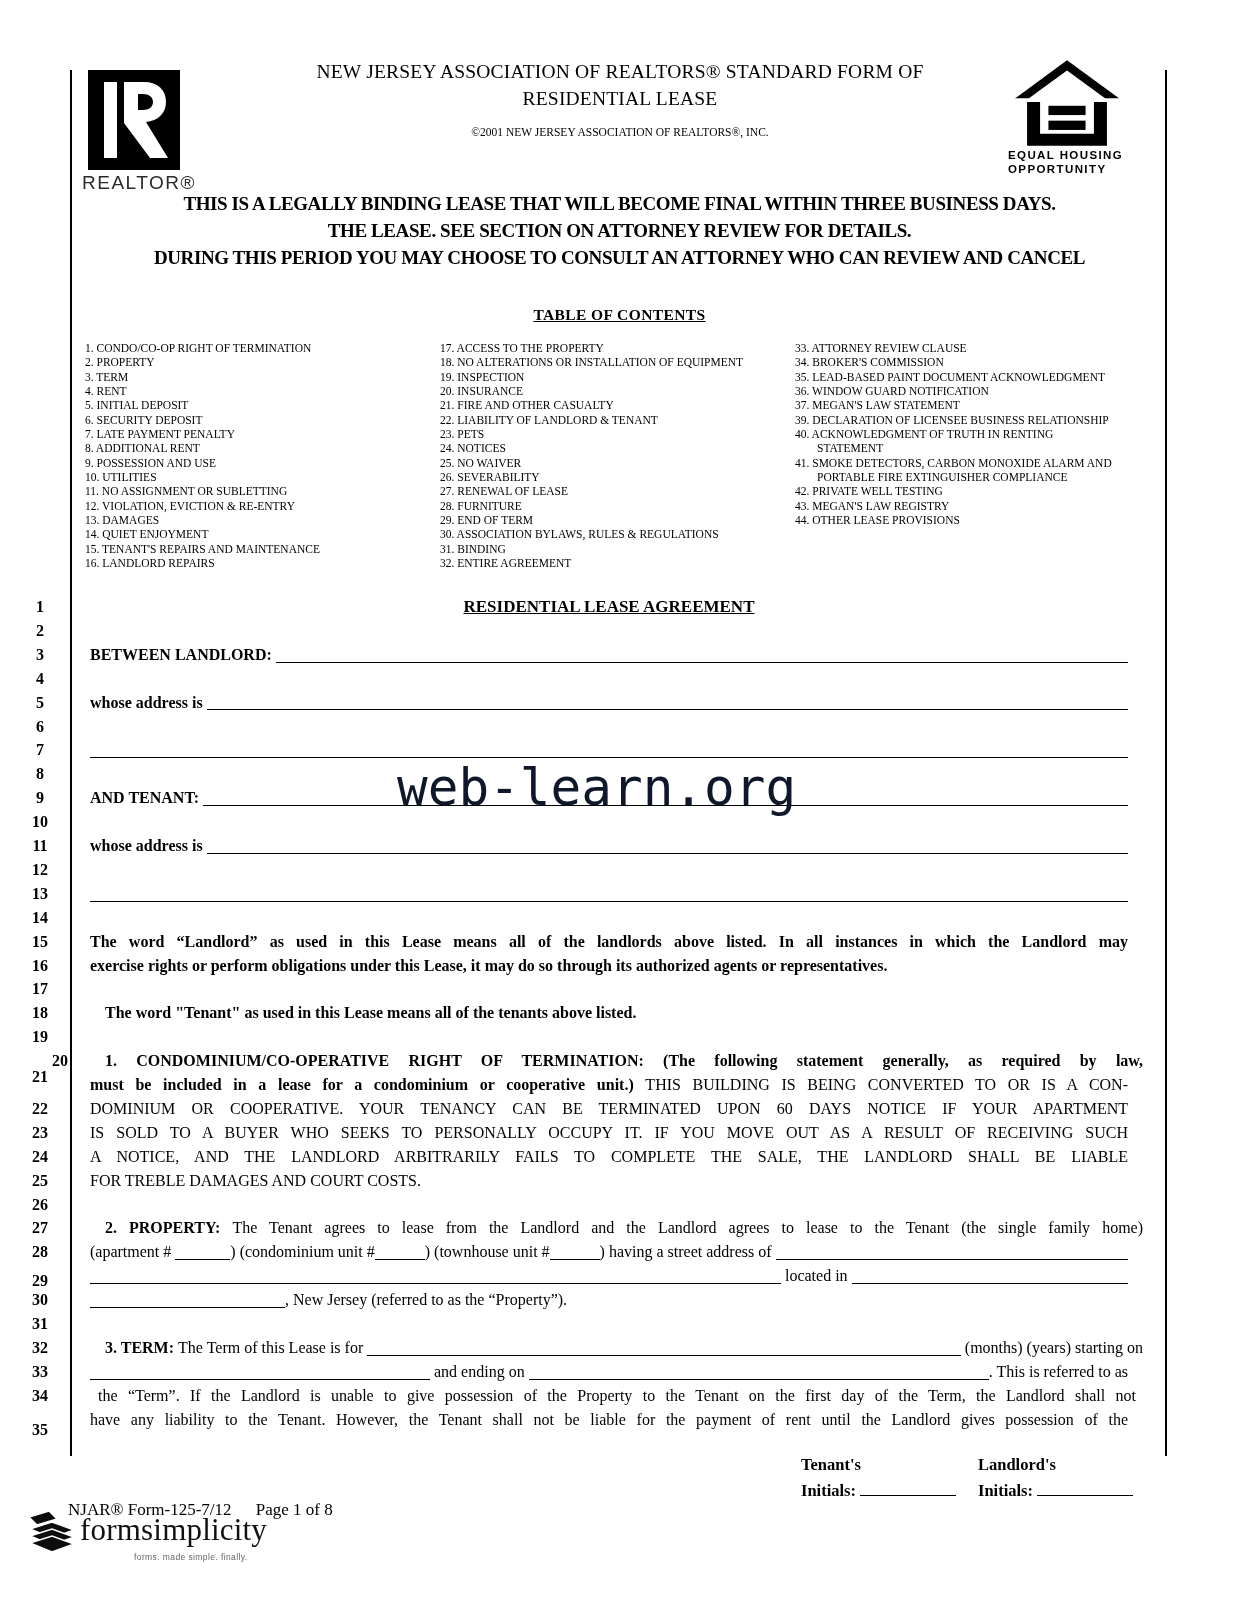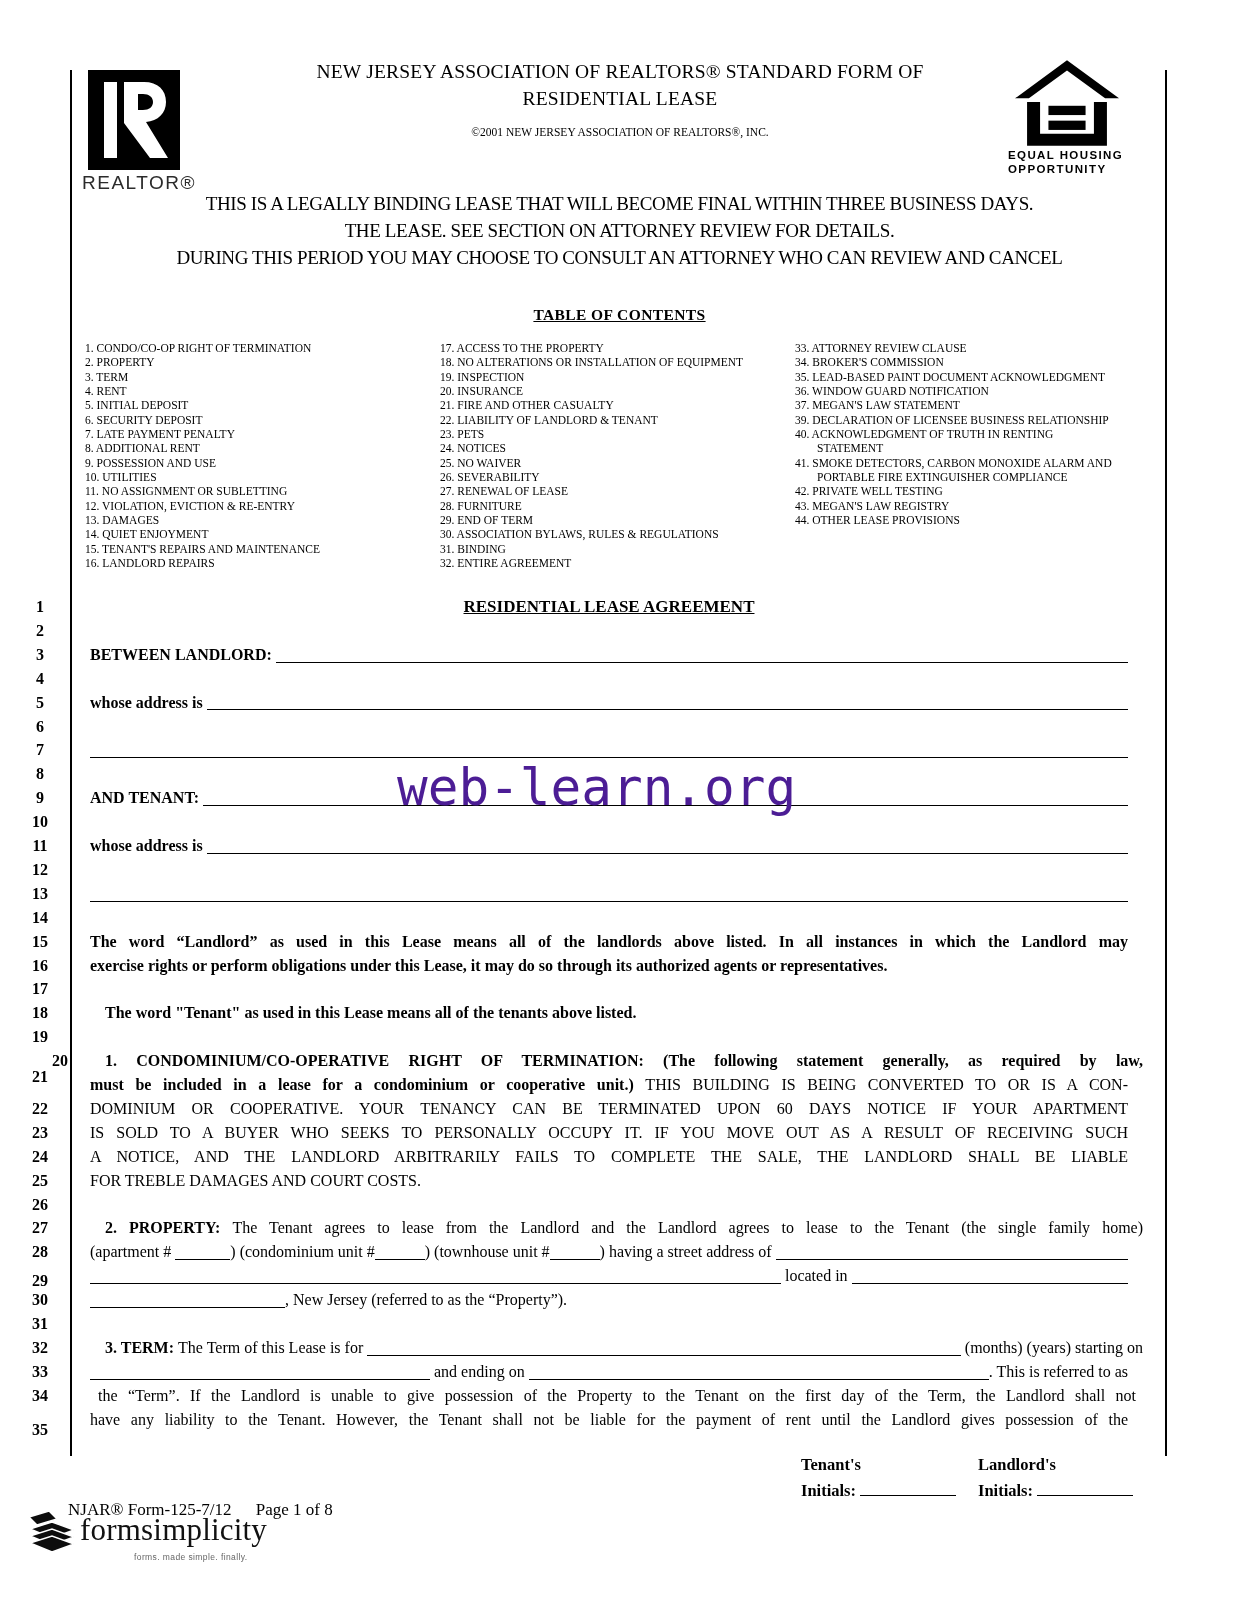--- a/index.html
+++ b/index.html
@@ -20,21 +20,21 @@
   .copyright{position:absolute;left:120px;top:126px;width:1000px;text-align:center;font-size:11.5px;}
 
   
   .eho{position:absolute;left:1008px;top:60px;width:118px;text-align:left;}
   .eho svg{display:block;margin:0 auto;}
   .eho-txt{font-family:"Liberation Sans",sans-serif;font-weight:bold;font-size:11.5px;
            letter-spacing:1.4px;line-height:13.5px;margin-top:3px;}
 
   
   .warning{position:absolute;left:95px;top:191px;width:1049px;text-align:center;
-           font-weight:normal;font-size:19px;letter-spacing:-0.4px;line-height:26.8px;}
+           font-weight:bold;font-size:19px;letter-spacing:-0.4px;line-height:26.8px;}
 
   
   .toc-head{position:absolute;left:0;top:306px;width:1239px;text-align:center;
             font-size:15.5px;font-weight:bold;text-decoration:underline;letter-spacing:.4px;}
   .toc-col{position:absolute;top:341px;font-size:11.5px;line-height:14.35px;}
   .toc-item{padding-left:22px;text-indent:-22px;white-space:pre-line;}
 
   
   .lnums{position:absolute;left:24px;top:595px;width:32px;}
   .lnum{position:absolute;left:0;width:100%;text-align:center;font-weight:bold;
@@ -44,21 +44,21 @@
   .lhead{text-align:center;font-weight:bold;font-size:17px;text-decoration:underline;}
   .lflex{display:flex;}
   .lflex .seg{white-space:pre;}
   .bseg{font-weight:bold;}
   .ljust{text-align:justify;text-align-last:justify;}
   .lind{padding-left:15px;}
   .blank{align-self:flex-end;height:12px;margin-bottom:4px;border-bottom:1.5px solid #000;}
 
   
   .watermark{position:absolute;left:397px;top:758px;font-family:"DejaVu Sans Mono",monospace;
-             font-size:51px;color:#4c1d95;white-space:nowrap;pointer-events:none;z-index:5;}
+             font-size:51px;color:#0f172a;white-space:nowrap;pointer-events:none;z-index:5;}
 
   
   .init-block{position:absolute;font-size:16.5px;font-weight:bold;line-height:26px;}
   .iblank{display:inline-block;width:96px;border-bottom:1.8px solid #000;height:14px;}
   .njar{position:absolute;left:68px;top:1500px;font-size:17px;}
   .njar .pg{margin-left:20px;}
   .brand{position:absolute;left:80px;top:1512px;font-size:31px;color:#111;letter-spacing:.2px;}
   .brand-icon{position:absolute;left:26px;top:1510px;}
   .tagline{position:absolute;left:134px;top:1552px;font-family:"Liberation Sans",sans-serif;
            font-size:8.5px;color:#666;letter-spacing:.4px;}

